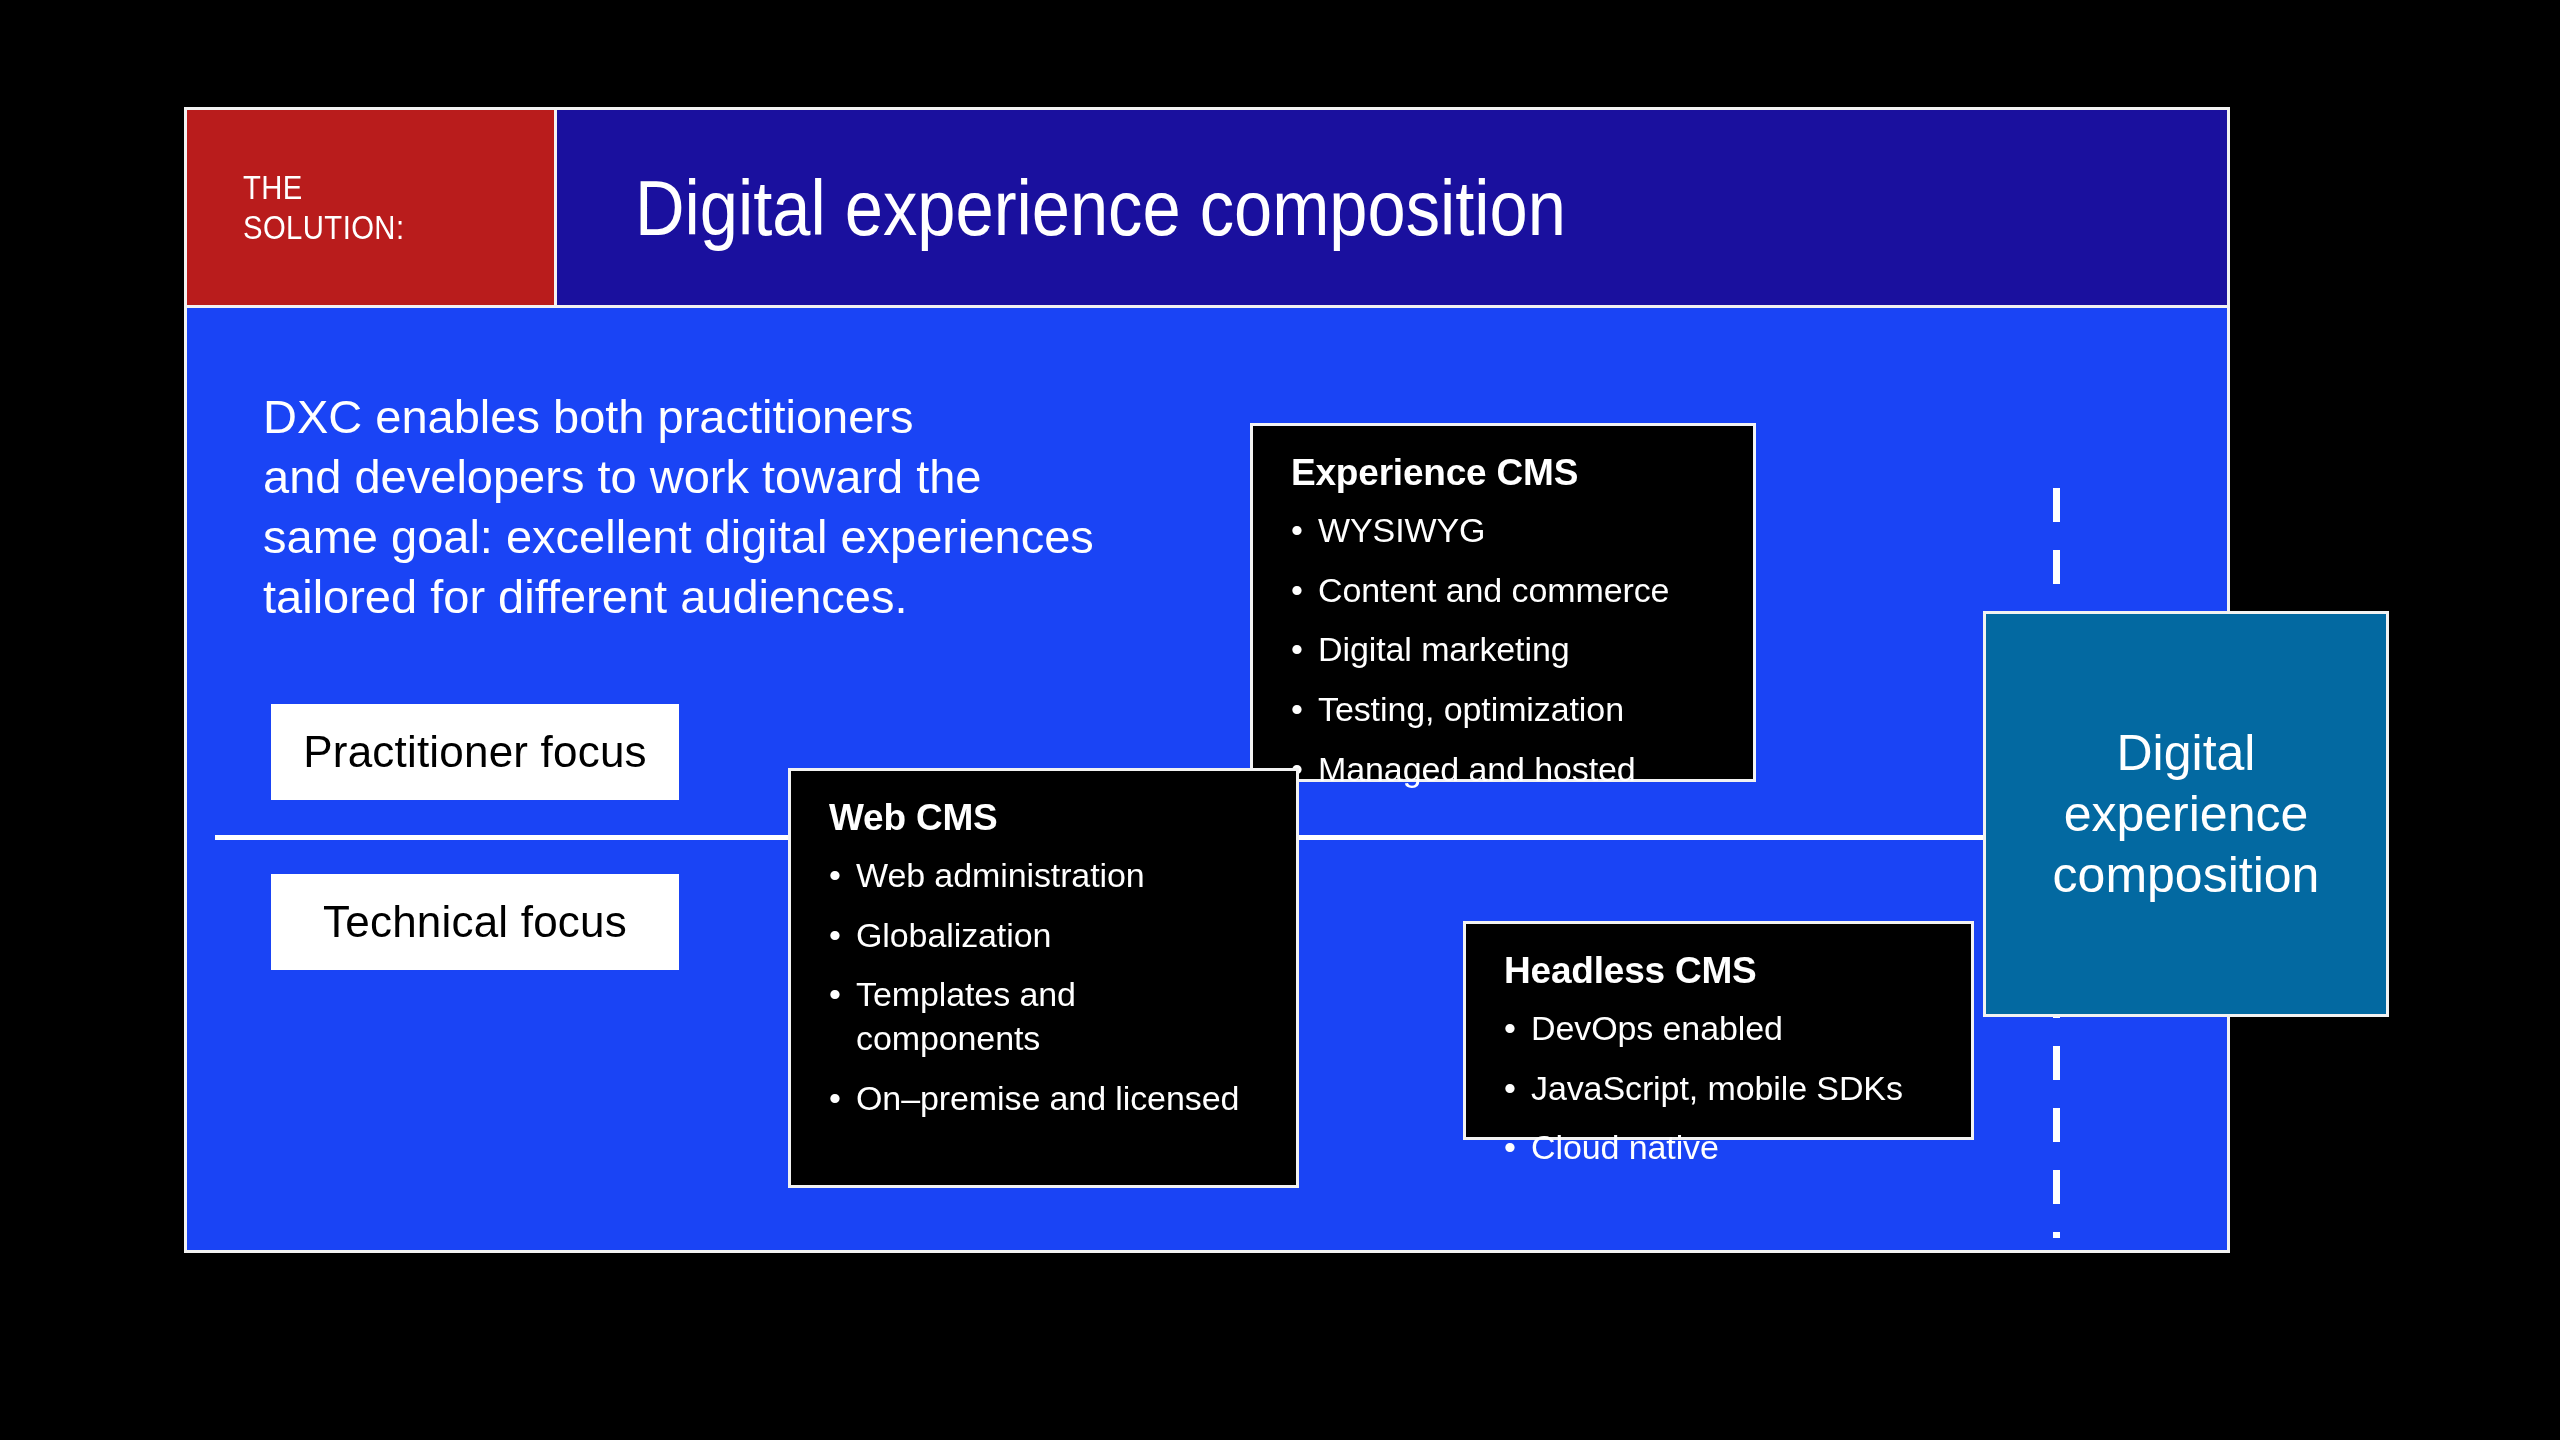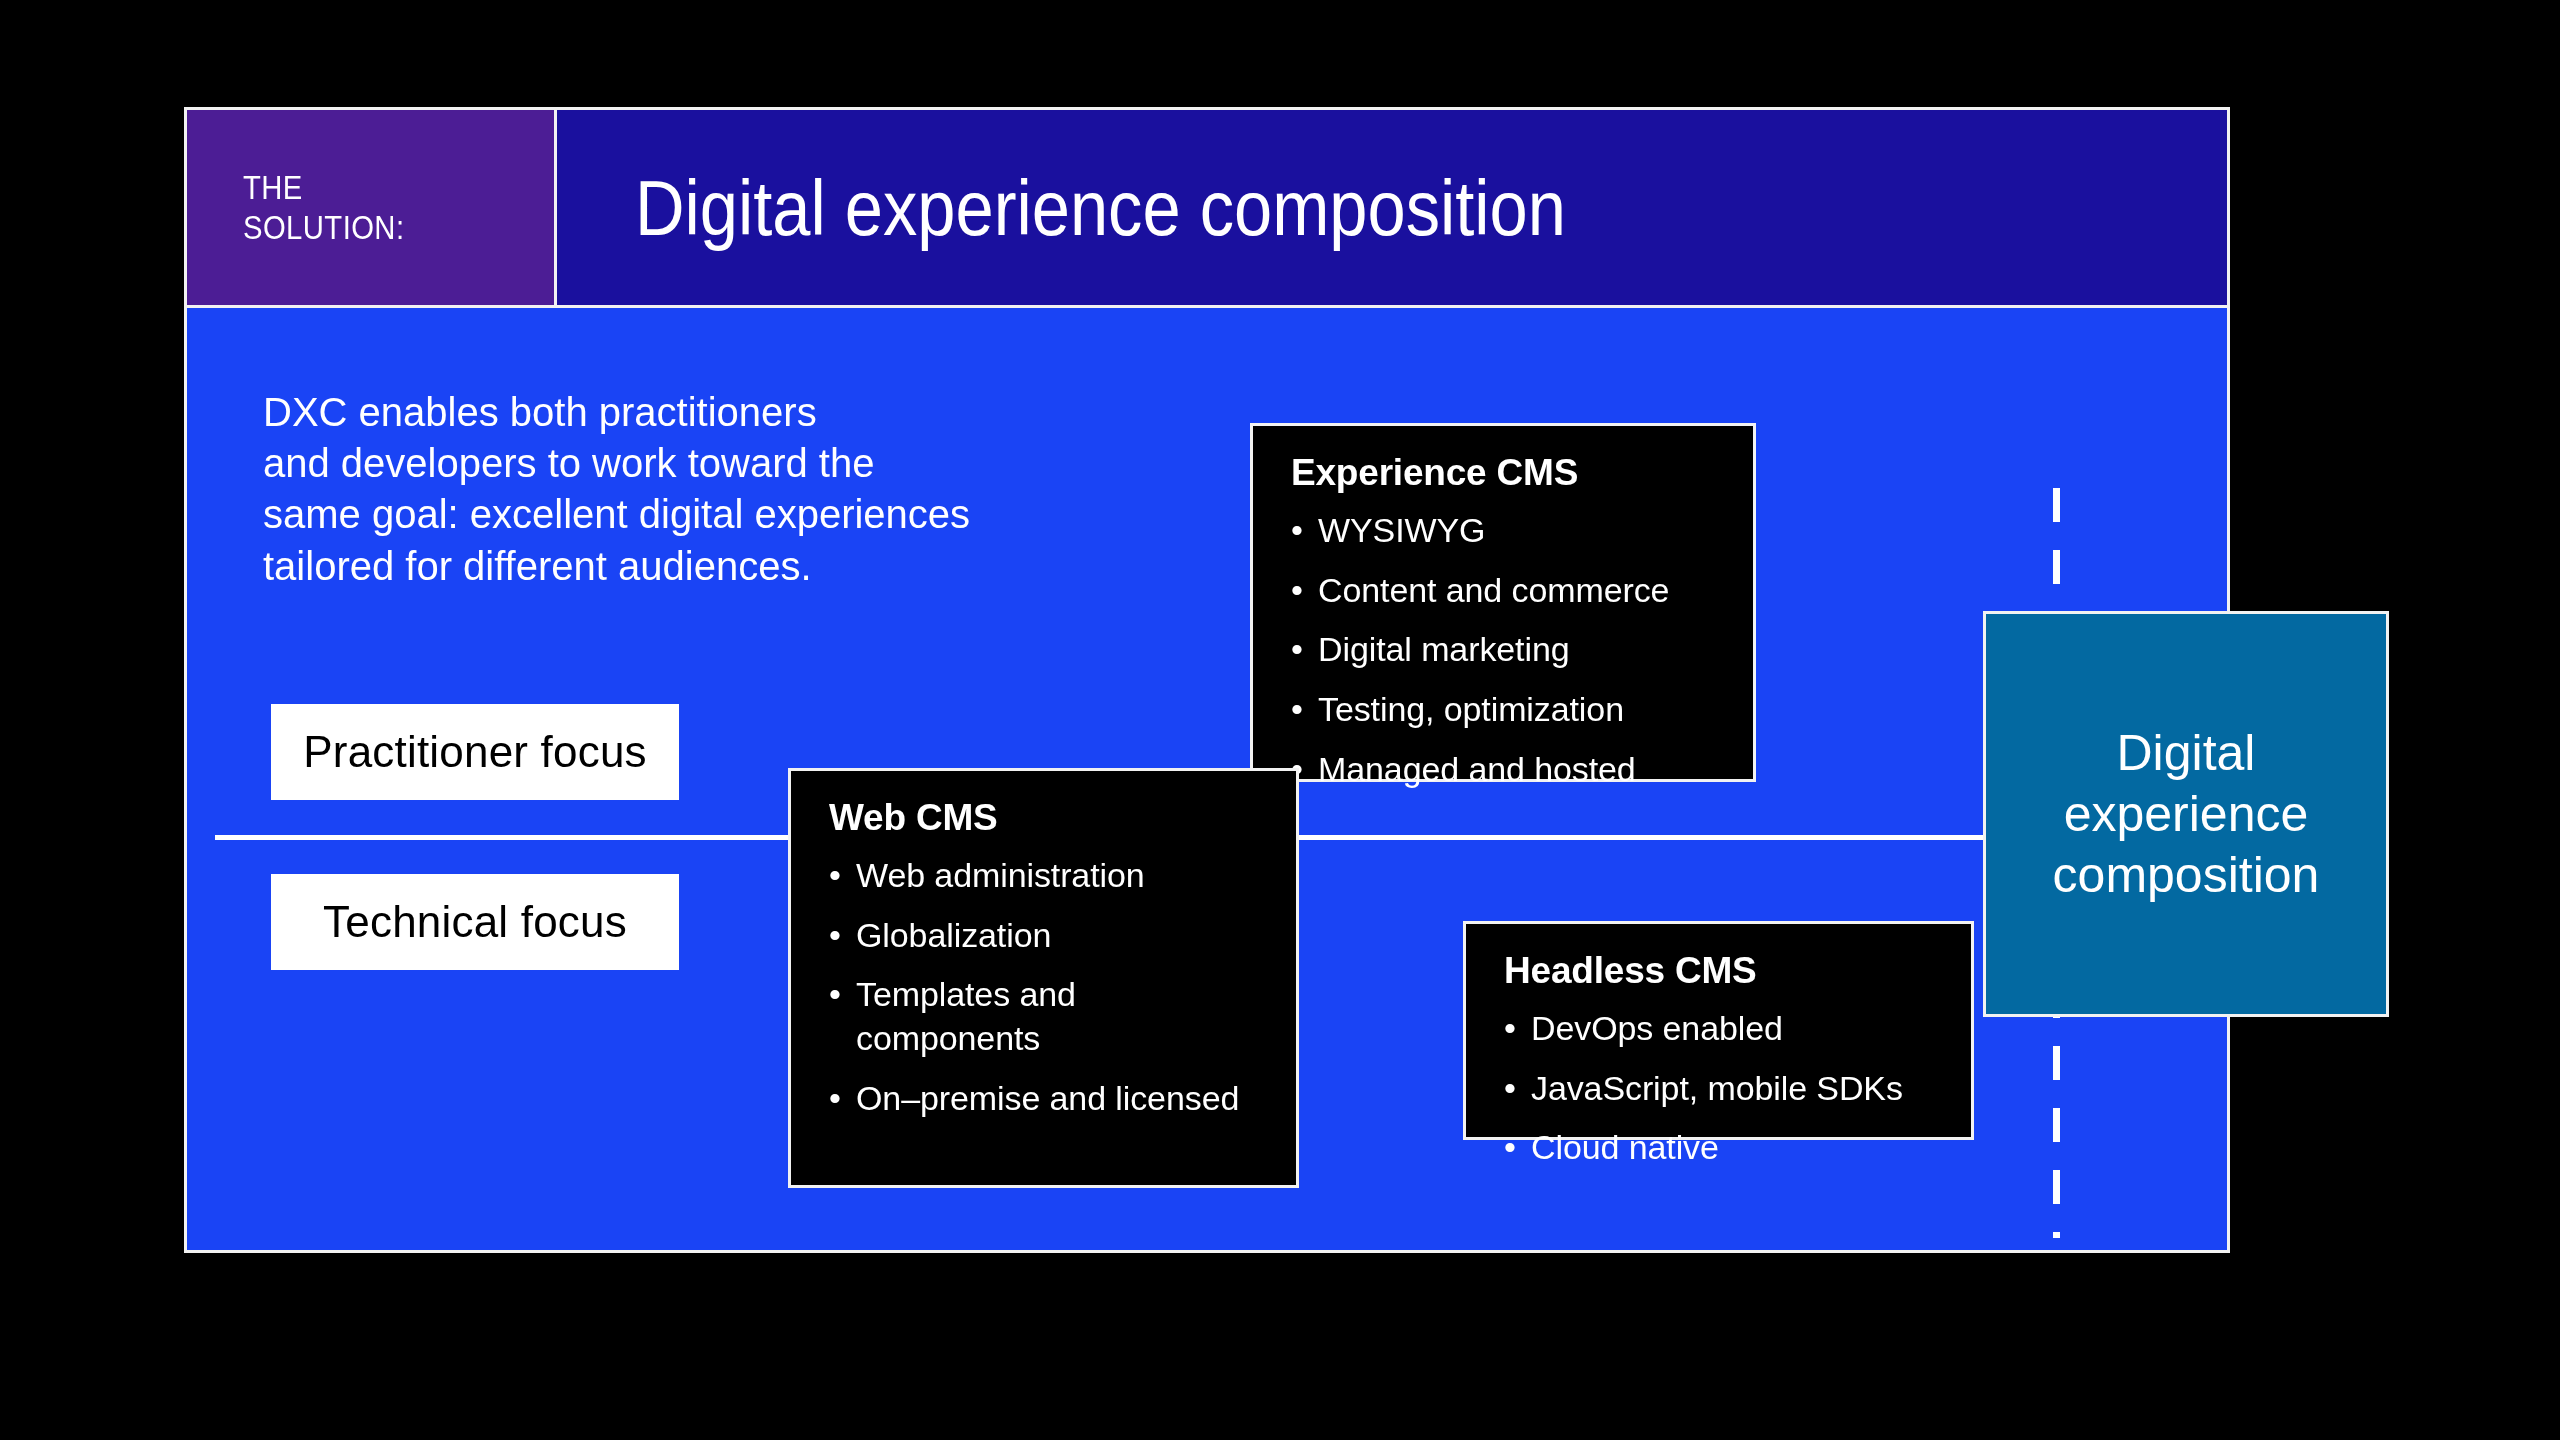--- a/index.html
+++ b/index.html
@@ -42,21 +42,21 @@
     width: 100%;
     height: 198px;
     display: flex;
     align-items: stretch;
     box-sizing: border-box;
     border-bottom: 3px solid #f2f2f2;
   }
   .header-kicker {
     width: 370px;
     flex: 0 0 370px;
-    background: #4c1d95;
+    background: #b91c1c;
     box-sizing: border-box;
     border-right: 3px solid #f2f2f2;
     display: flex;
     flex-direction: column;
     justify-content: center;
     padding-left: 56px;
   }
   .header-kicker-line {
     color: #ffffff;
     font-family: "Liberation Sans Narrow", "Liberation Sans", sans-serif;
@@ -88,21 +88,21 @@
   }
 
   
   .intro {
     position: absolute;
     left: 76px;
     top: 277px;
     width: 920px;
     color: #ffffff;
     font-family: "Liberation Sans Narrow", "Liberation Sans", sans-serif;
-    font-size: 40px;
+    font-size: 47px;
     font-weight: 400;
     line-height: 1.28;
     letter-spacing: 0px;
   }
   .intro .ln { display: block; white-space: nowrap; }
 
   
   .focus-chip {
     position: absolute;
     left: 84px;

